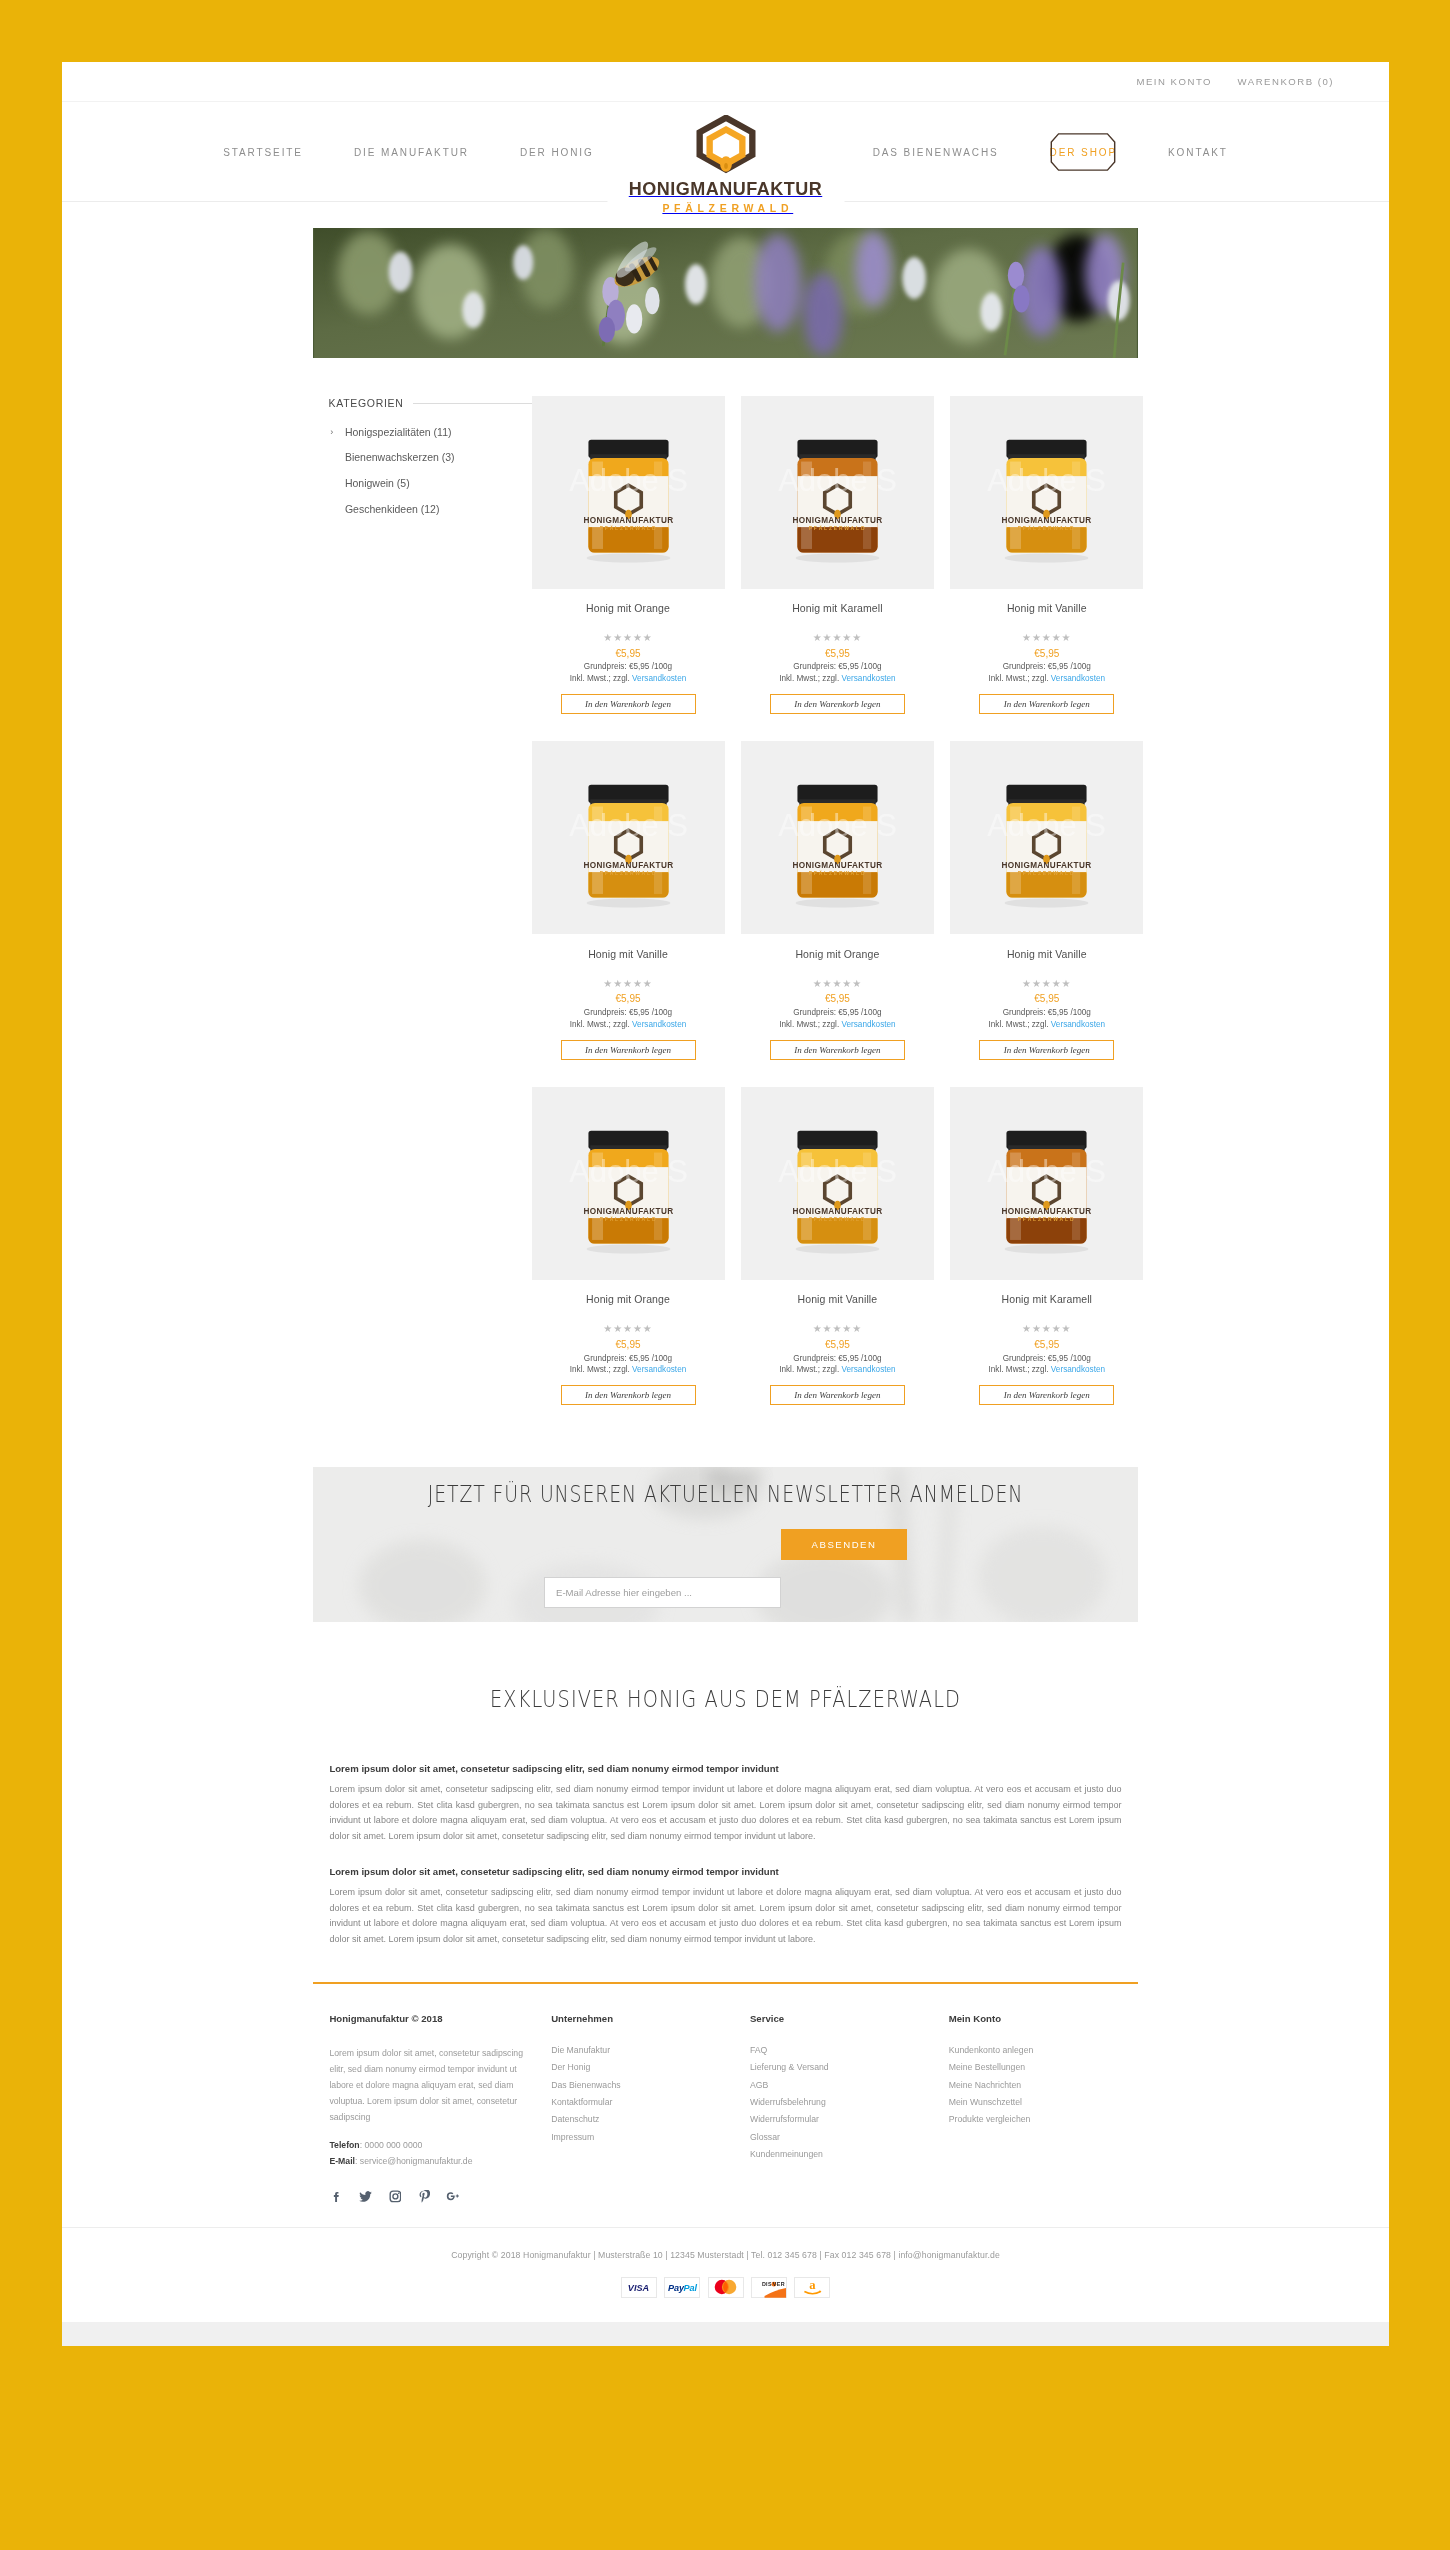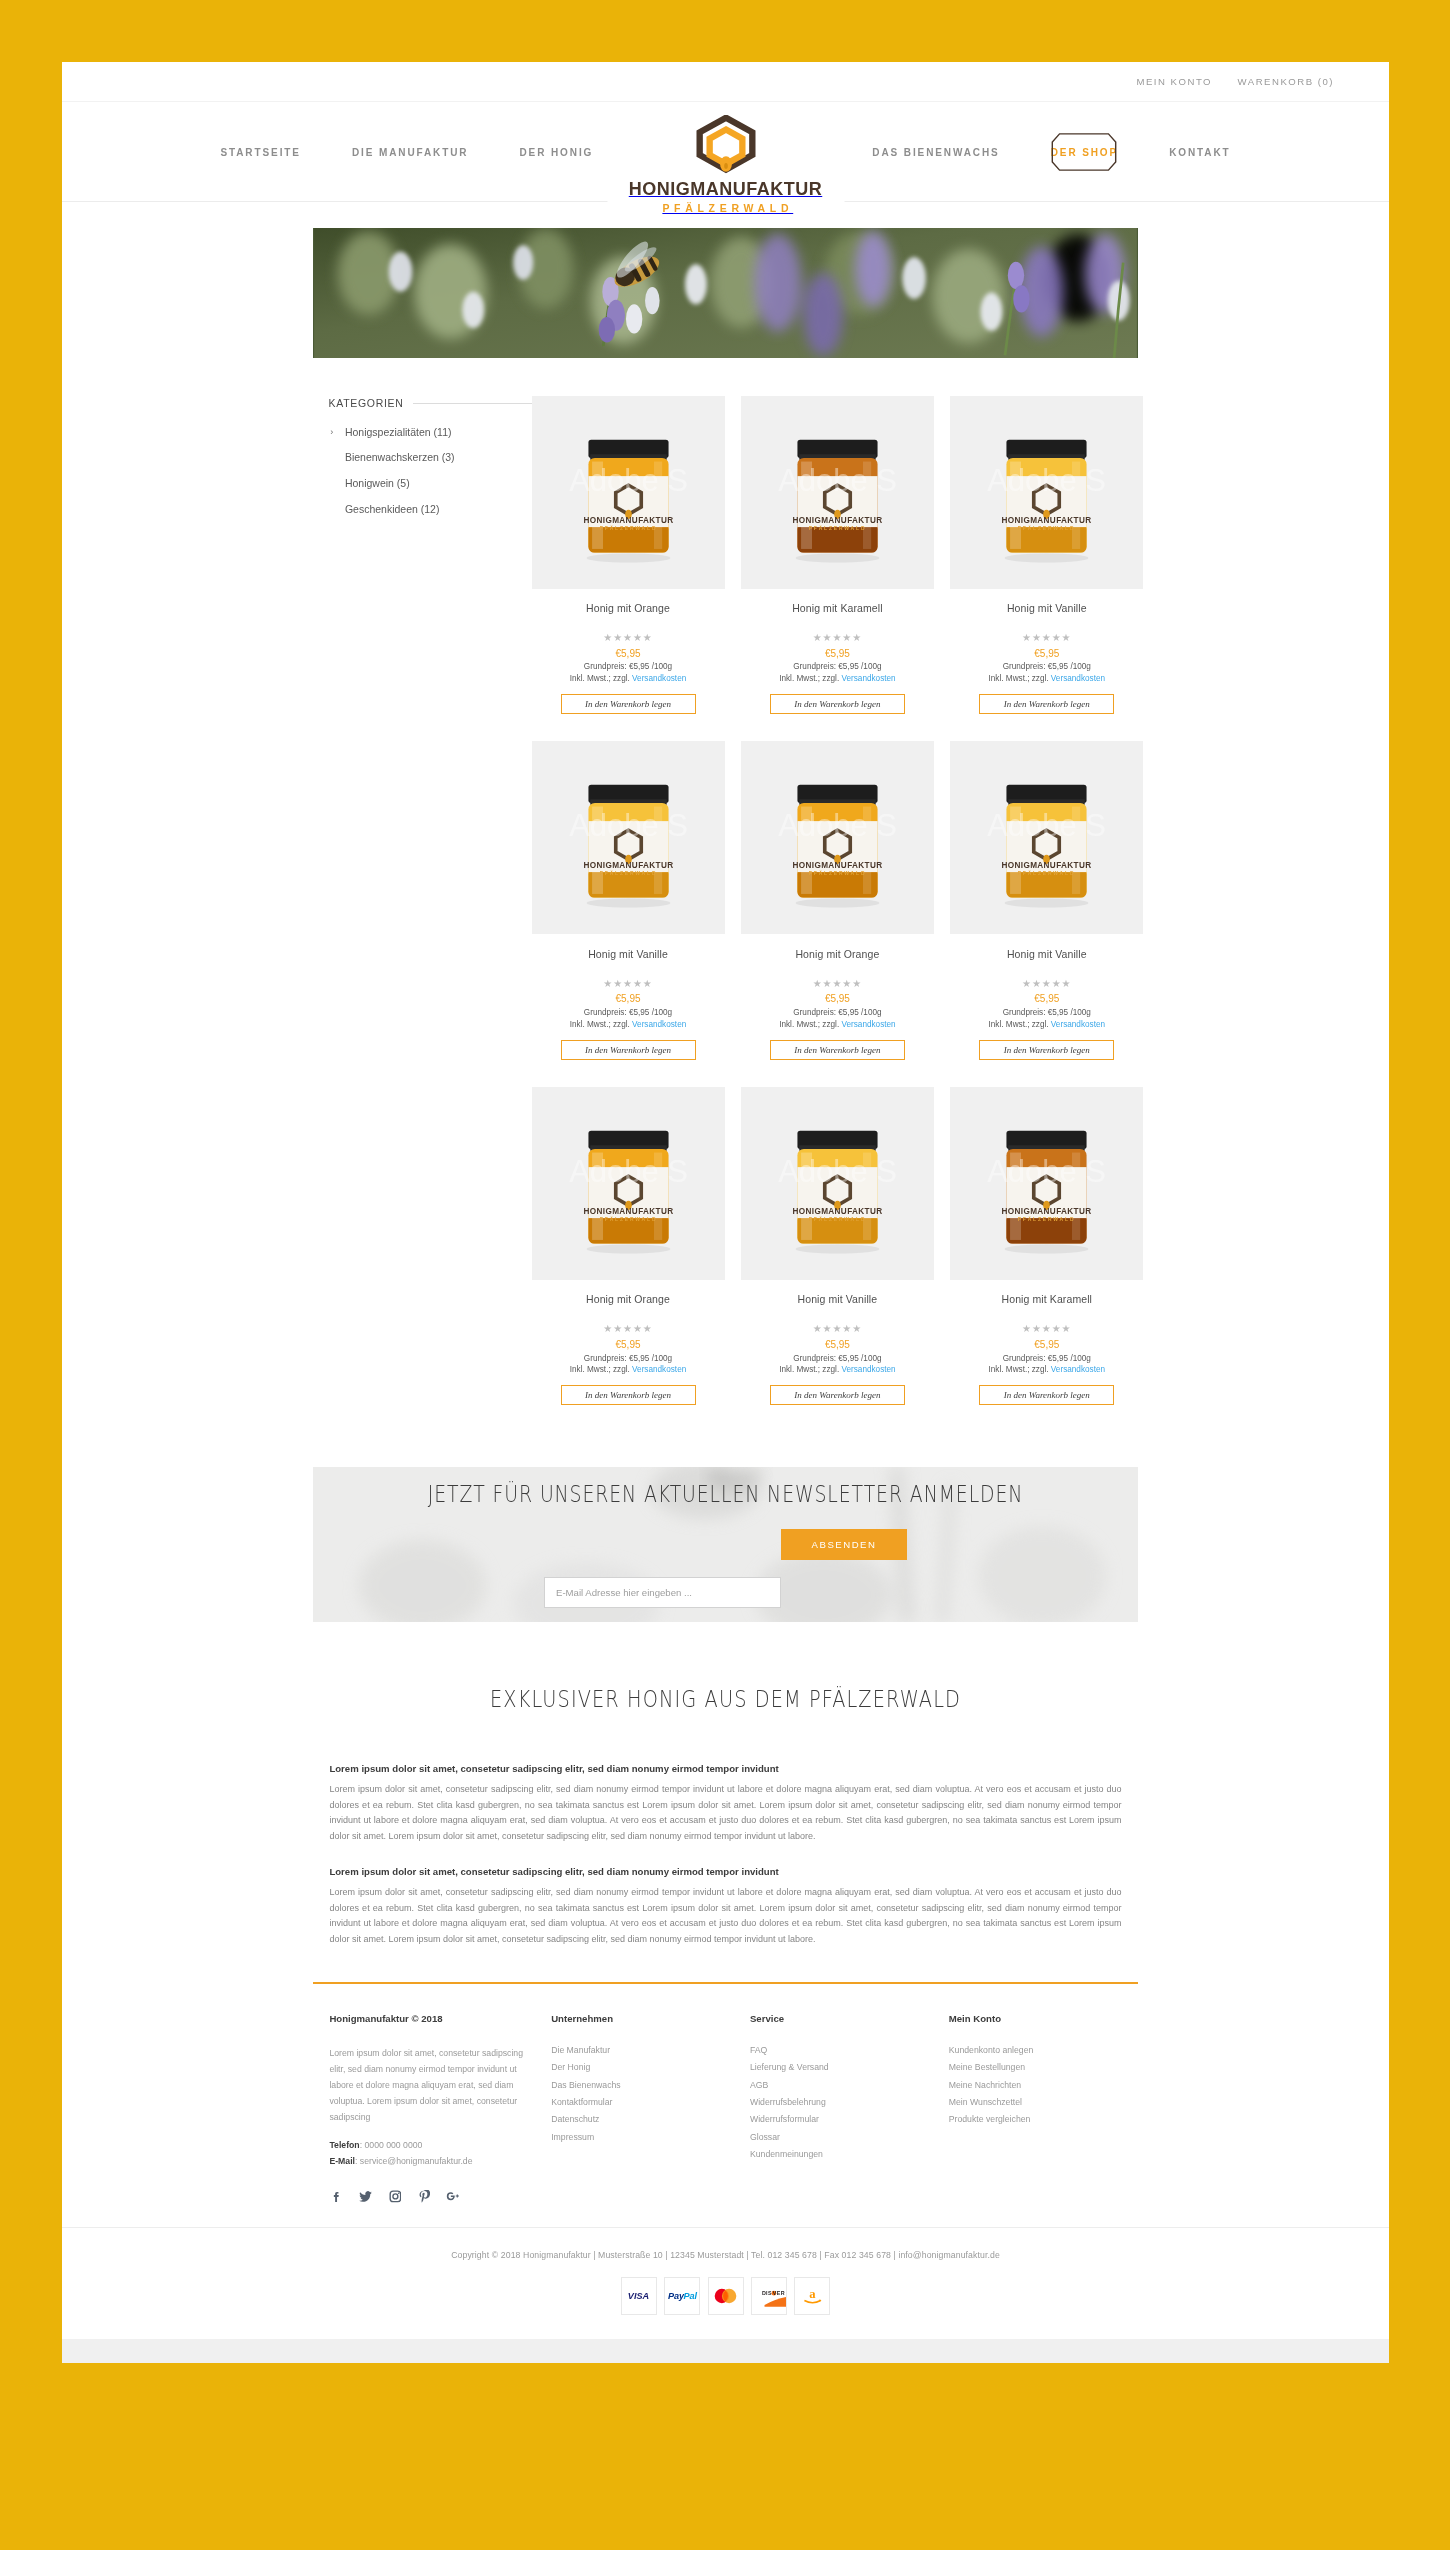--- a/index.html
+++ b/index.html
@@ -53,21 +53,21 @@
     align-items: center;
     justify-content: center;
     height: 100px;
     gap: 0;
   }
   .nav-item {
     font-size: 10px;
     letter-spacing: 1.9px;
     color: #8d8d8d;
     text-decoration: none;
-    font-weight: 700;
+    font-weight: 400;
     padding: 0 25.5px;
     white-space: nowrap;
     position: relative;
   }
   .nav-item.logo-gap { width: 228px; }
   .nav-item.active { color: #f0a022; }
   .hexframe {
     position: absolute;
     left: 50%;
     top: 50%;
@@ -372,21 +372,21 @@
     letter-spacing: 0.1px;
   }
   .pays {
     margin-top: 16.4px;
     display: flex;
     justify-content: center;
     gap: 7.3px;
   }
   .pay {
     width: 36px;
-    height: 38px;
+    height: 21px;
     border: 0.9px solid #e8e8e8;
     background: #fff;
     display: flex;
     align-items: center;
     justify-content: center;
   }
   .foot-strip { height: 24px; background: #f0f0f0; }
 </style>
 </head>
 <body>

